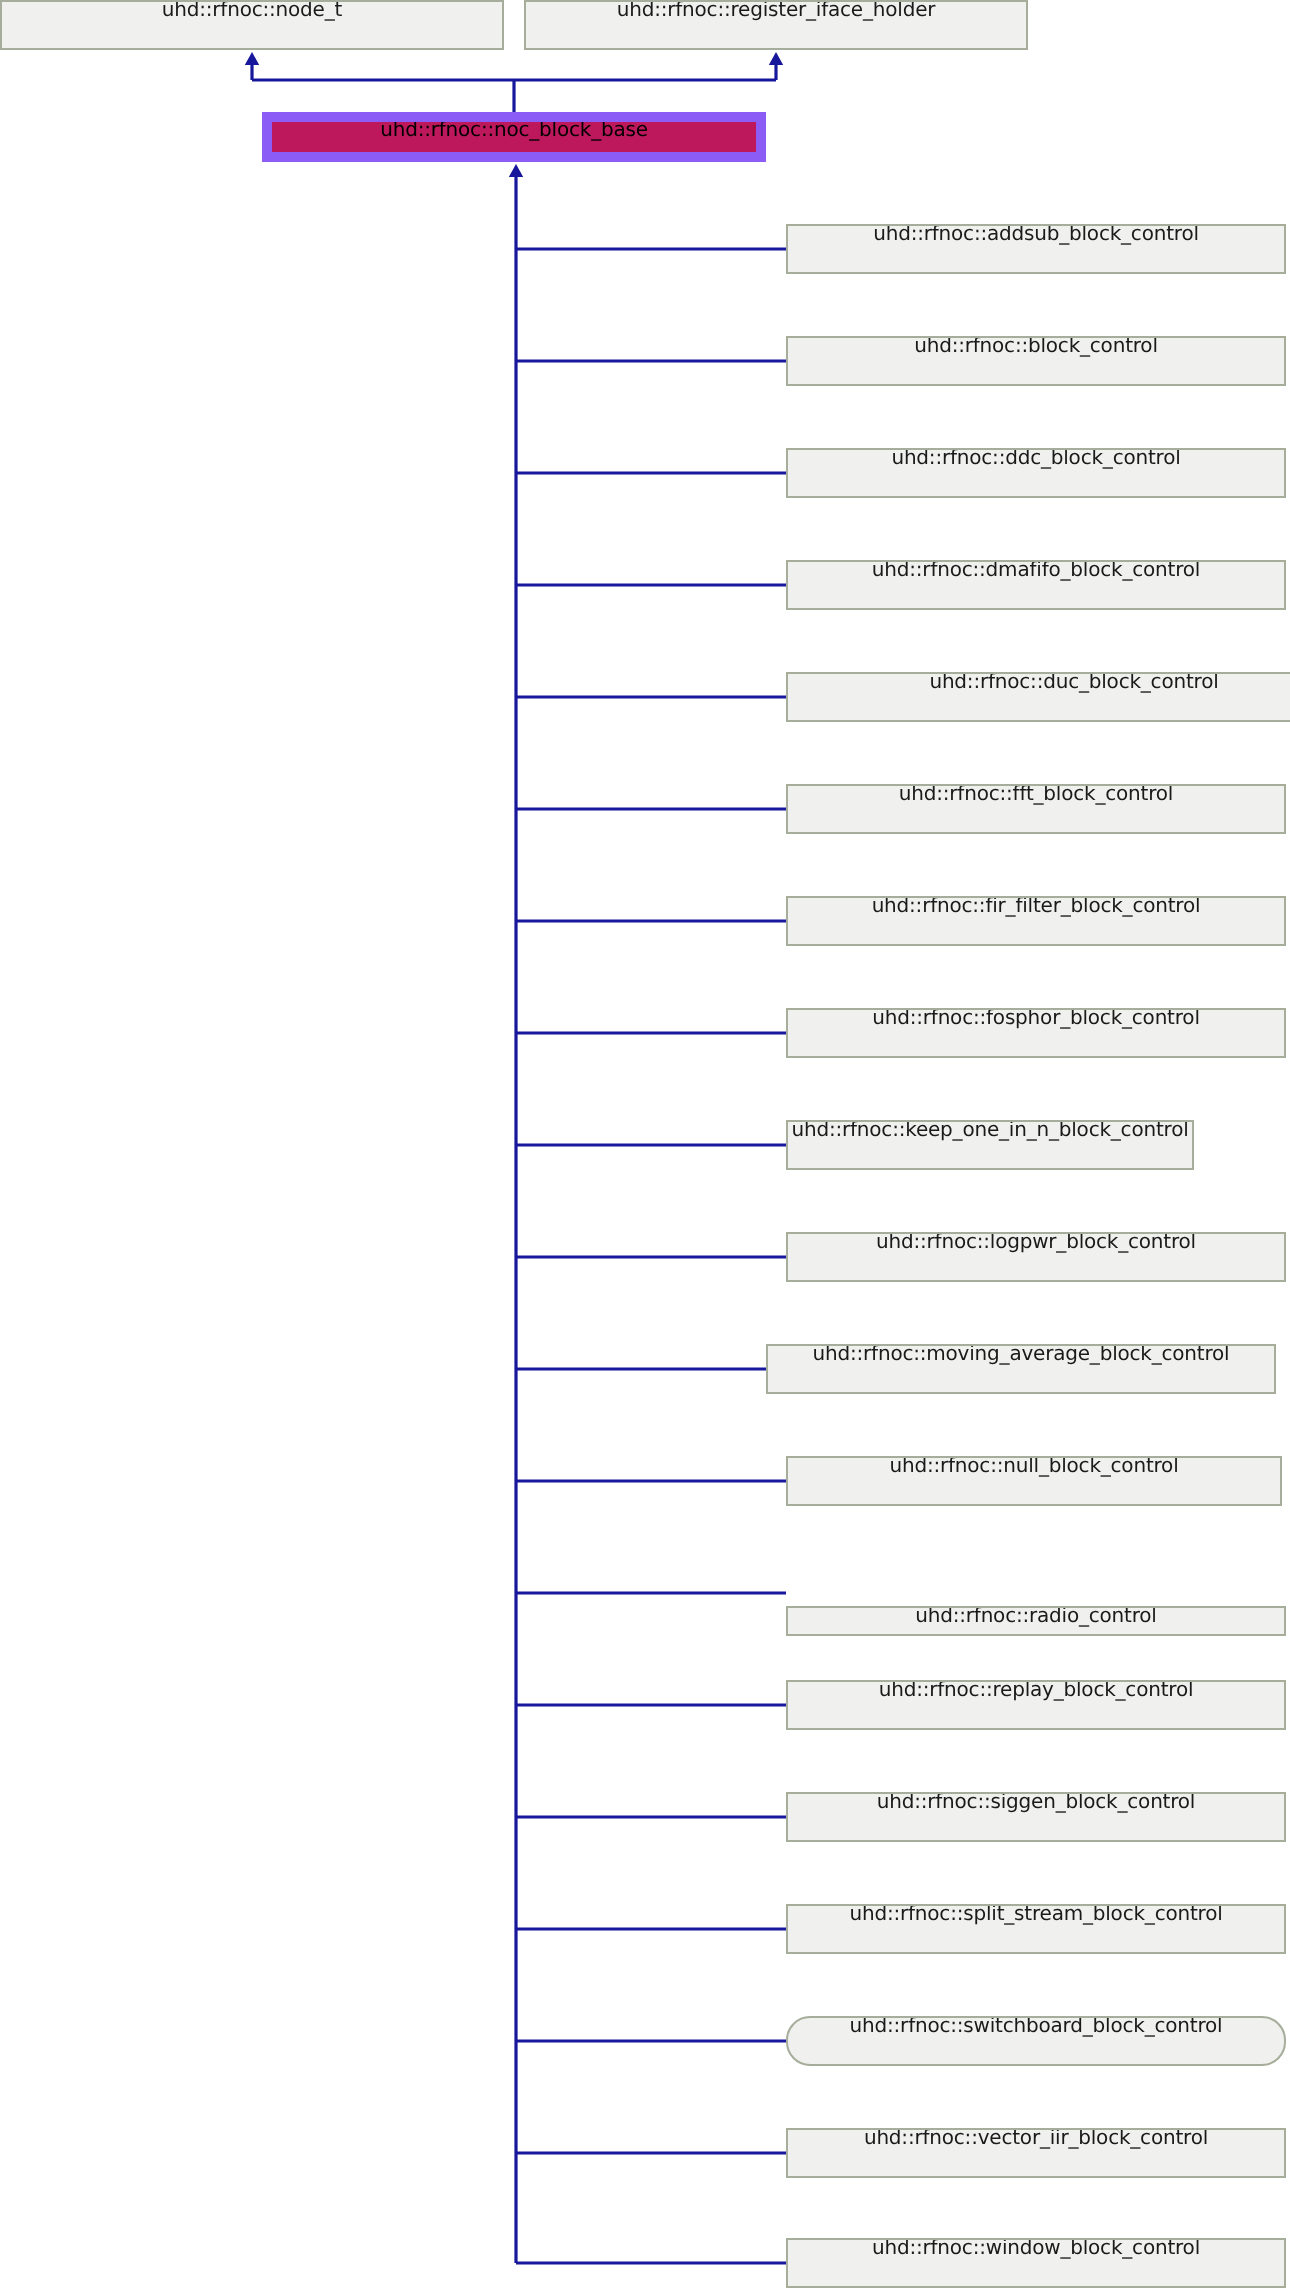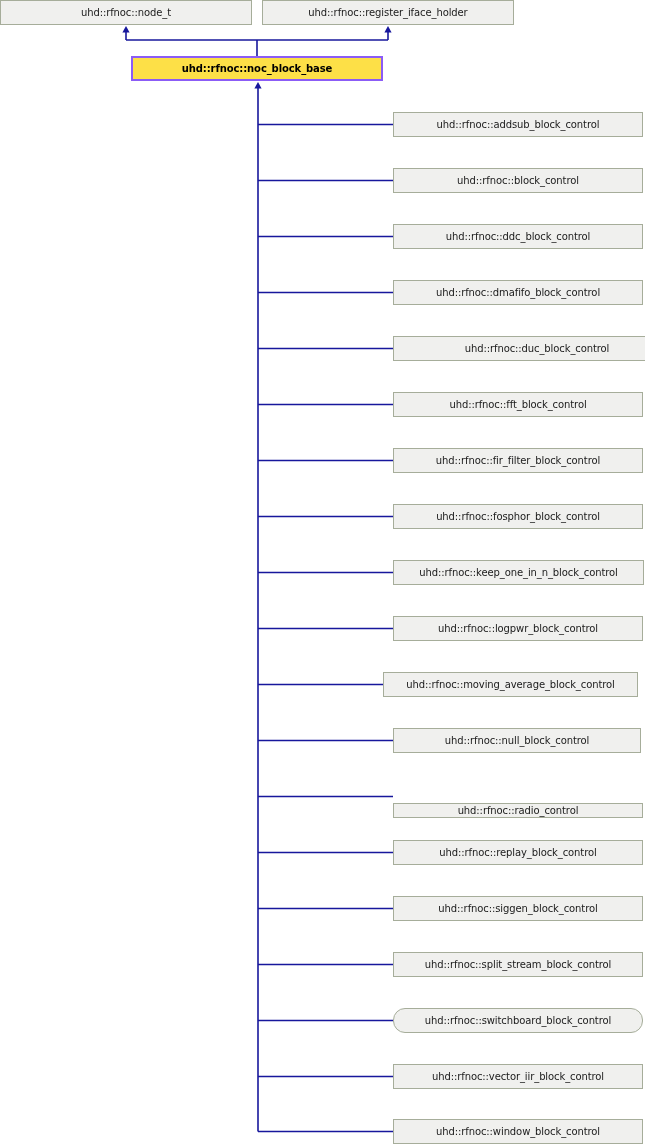--- a/index.html
+++ b/index.html
@@ -23,40 +23,38 @@
     left: 0;
     top: 0;
     width: 645px;
     height: 1144px;
     pointer-events: none;
   }
   .node {
     position: absolute;
     box-sizing: border-box;
     display: flex;
-    align-items: center;
     justify-content: center;
     font-family: "DejaVu Sans", sans-serif;
     font-size: 10px;
     line-height: 1;
     letter-spacing: -0.1px;
     white-space: nowrap;
     overflow: hidden;
   }
   .node.parent,
   .node.derived {
     background: #f0f0ee;
     border: 1px solid #a6ad9a;
     color: #1a1a1a;
   }
   .node.current {
-    background: #fde047;
-    border: 2px solid #8b5cf6;
+    background: #be185d;
+    border: 5px solid #8b5cf6;
     color: #000000;
-    font-weight: bold;
   }
   .node-label {
     display: block;
     padding: 0 4px;
   }
 </style>
 </head>
 <body>
 
 <div id="diagram">
@@ -125,21 +123,21 @@
       </div>
       <div class="node derived" style="left: 393px; top: 392px; width: 250px; height: 25px;">
         <span class="node-label">uhd::rfnoc::fft_block_control</span>
       </div>
       <div class="node derived" style="left: 393px; top: 448px; width: 250px; height: 25px;">
         <span class="node-label">uhd::rfnoc::fir_filter_block_control</span>
       </div>
       <div class="node derived" style="left: 393px; top: 504px; width: 250px; height: 25px;">
         <span class="node-label">uhd::rfnoc::fosphor_block_control</span>
       </div>
-      <div class="node derived" style="left: 393px; top: 560px; width: 251px; height: 25px;">
+      <div class="node derived" style="left: 393px; top: 560px; width: 204px; height: 25px;">
         <span class="node-label">uhd::rfnoc::keep_one_in_n_block_control</span>
       </div>
       <div class="node derived" style="left: 393px; top: 616px; width: 250px; height: 25px;">
         <span class="node-label">uhd::rfnoc::logpwr_block_control</span>
       </div>
       <div class="node derived" style="left: 383px; top: 672px; width: 255px; height: 25px;">
         <span class="node-label">uhd::rfnoc::moving_average_block_control</span>
       </div>
       <div class="node derived" style="left: 393px; top: 728px; width: 248px; height: 25px;">
         <span class="node-label">uhd::rfnoc::null_block_control</span>

